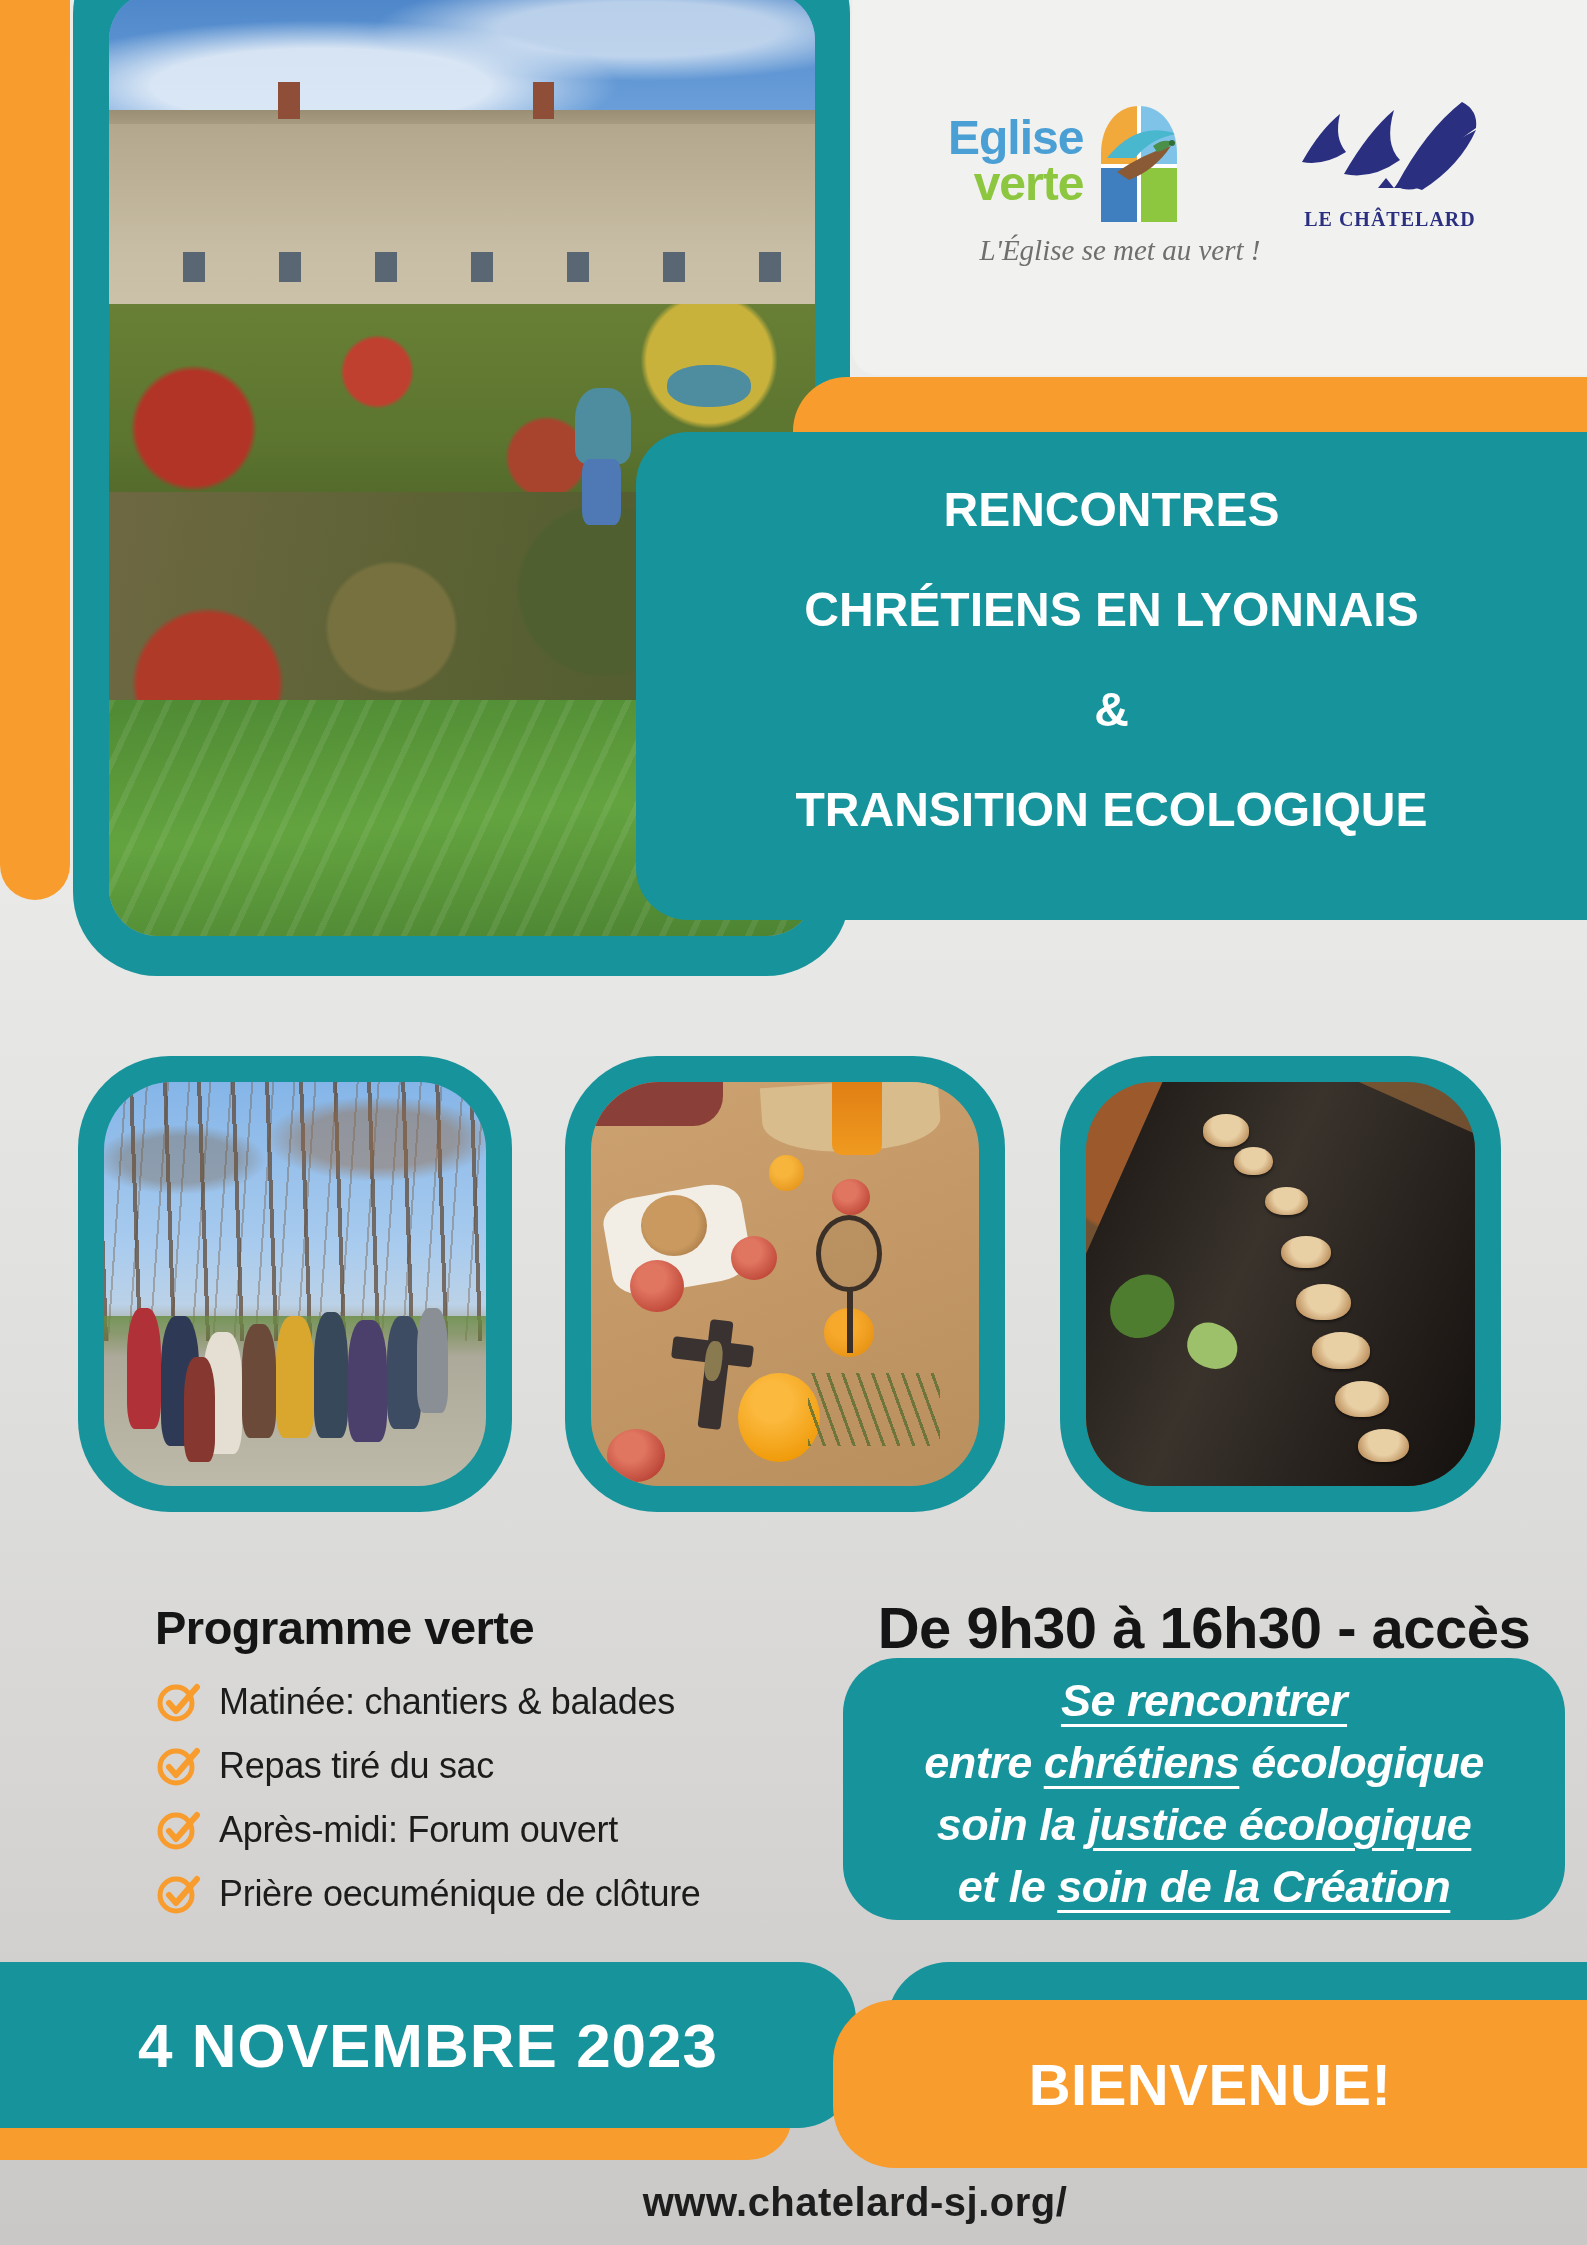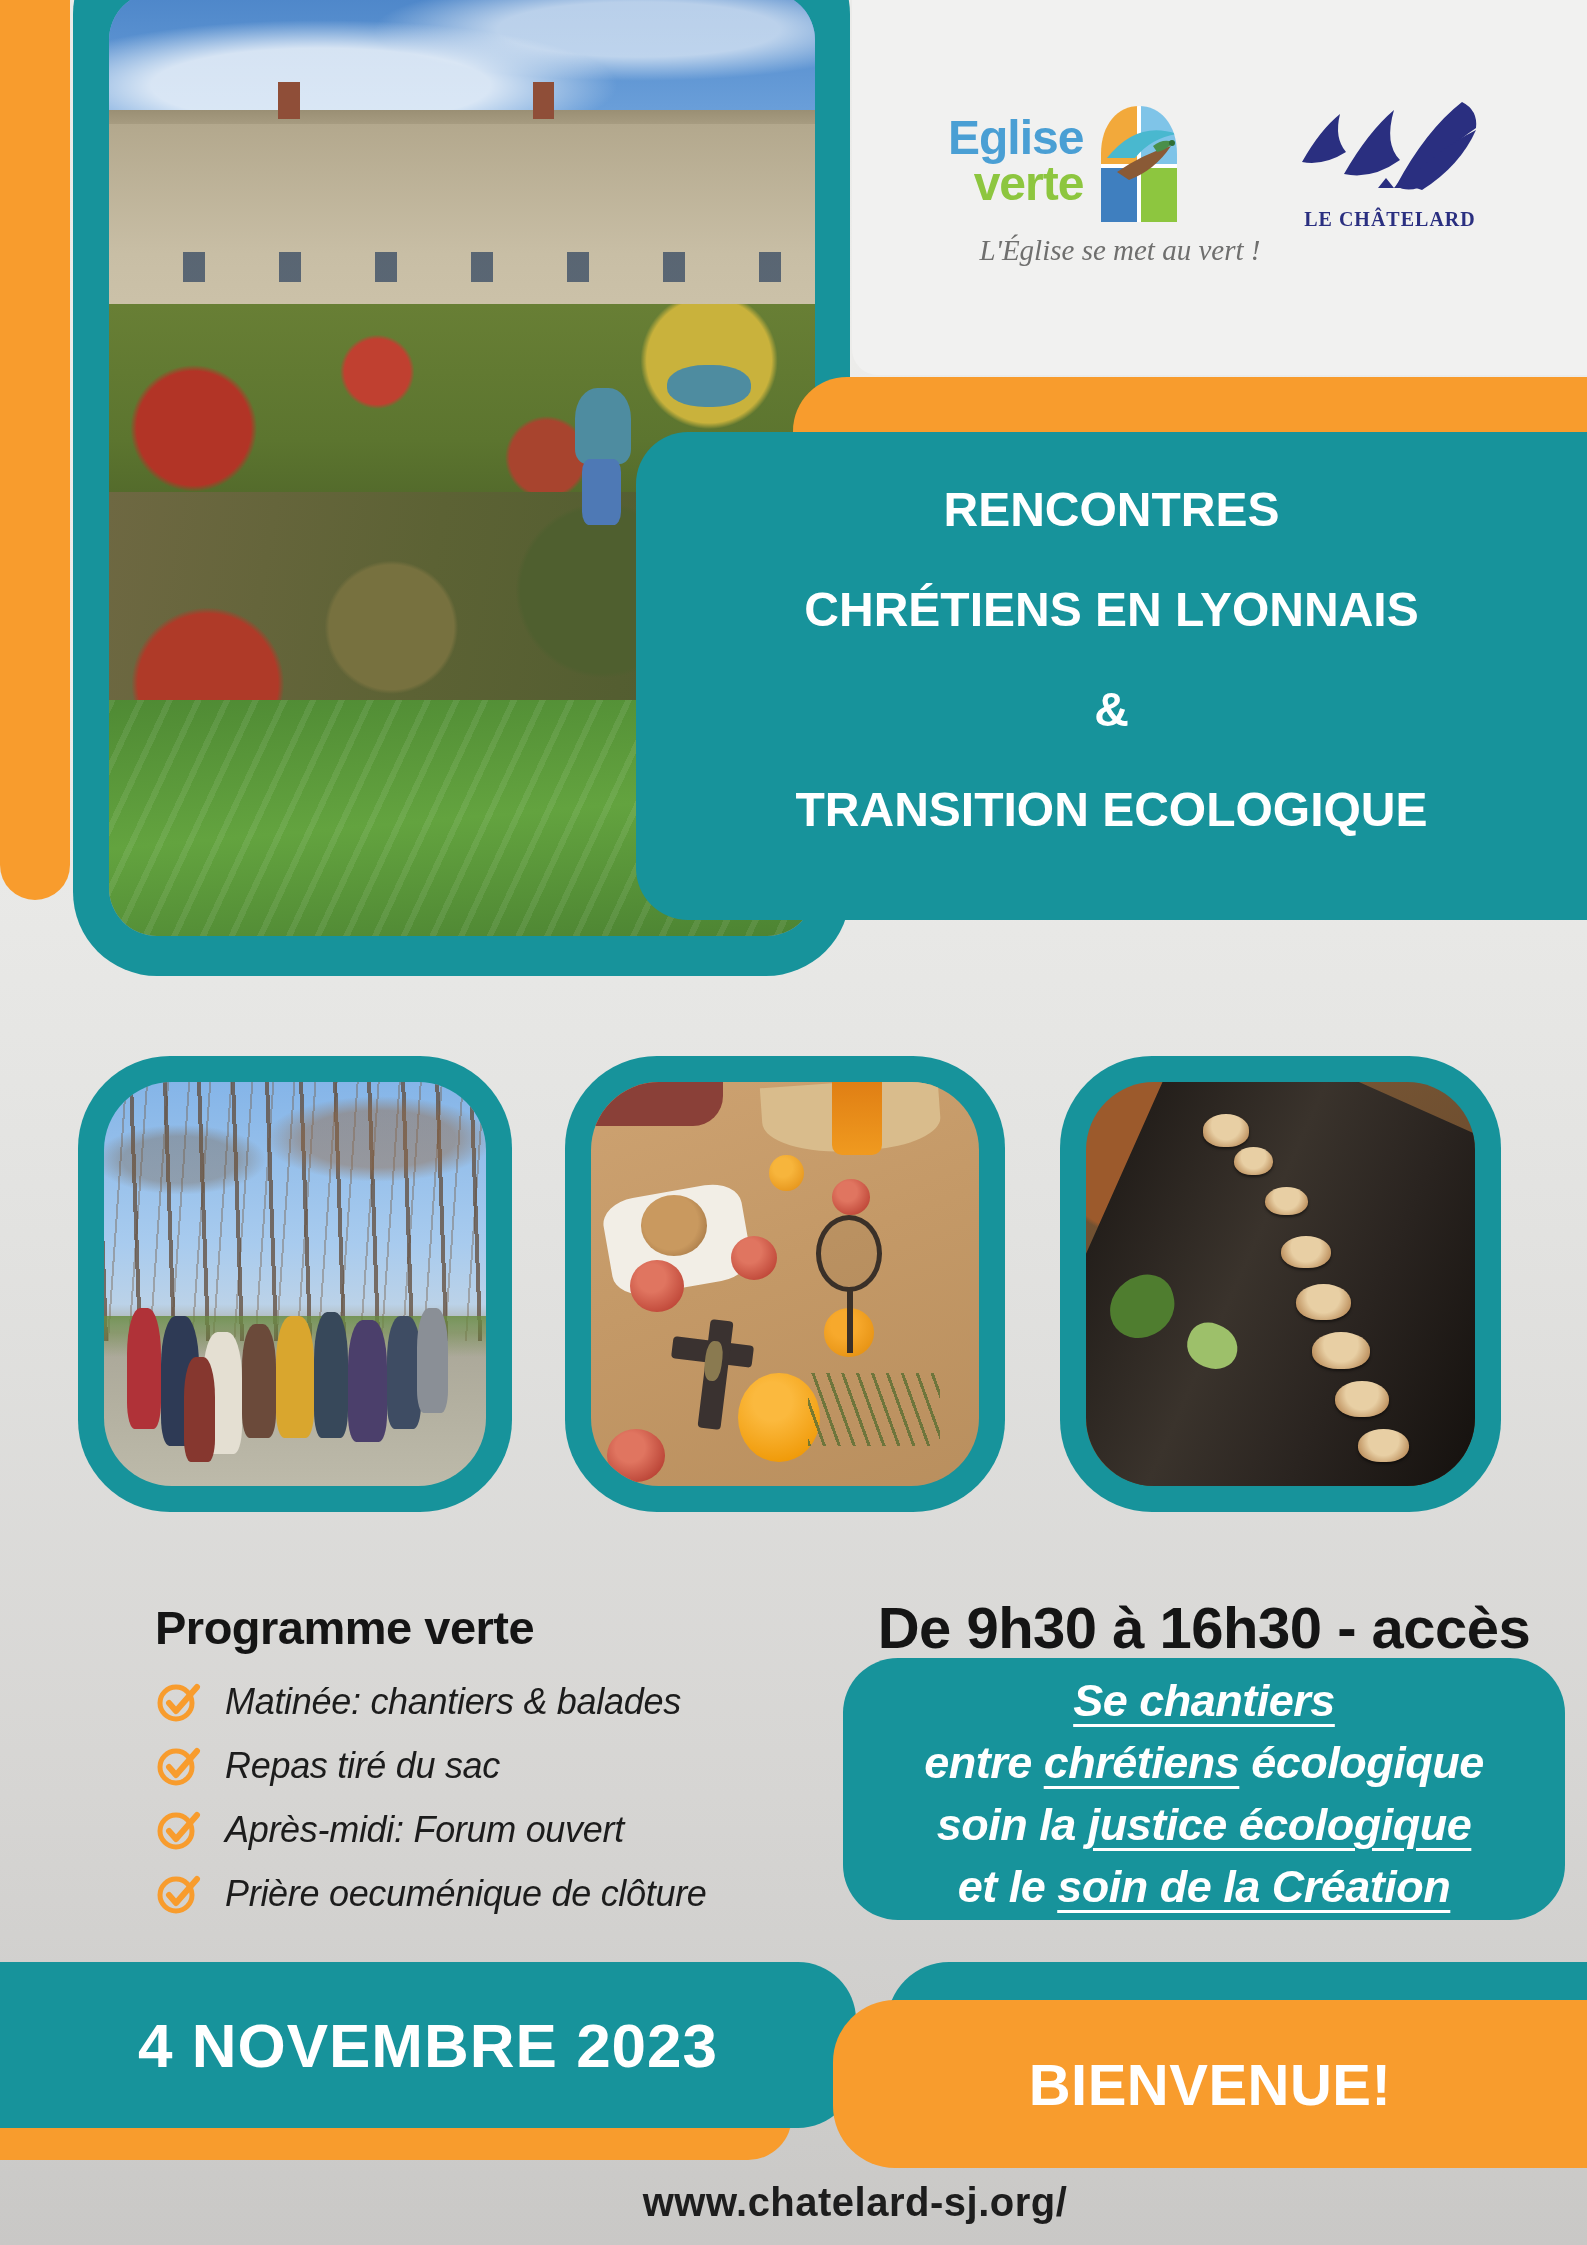--- a/index.html
+++ b/index.html
@@ -112,21 +112,21 @@
       linear-gradient(160deg,#7A5A38 0%,#6B4A2C 50%,#5C3E22 100%);}
   .p3-log{left:28%;top:-18%;width:110%;height:120%;transform:rotate(24deg);transform-origin:top left;
     background:linear-gradient(90deg,#241F1B 0%,#3A332C 35%,#2A2420 65%,#171310 100%);
     border-radius:40px;}
   .fungus{position:absolute;background:radial-gradient(circle at 50% 35%,#E8CFA4 0 45%,#BE9260 80%,#96683C 100%);border-radius:50% 50% 45% 45%;box-shadow:0 2px 3px rgba(0,0,0,.5);}
   .p3-ivy{left:6%;top:48%;width:17%;height:15%;background:#4F7D2F;border-radius:58% 42% 55% 45%;transform:rotate(-15deg);}
   .p3-leaf{left:26%;top:60%;width:13%;height:11%;background:#9DC06A;border-radius:45% 55% 50% 50%;transform:rotate(20deg);}
 
   
   .program-heading{left:155px;top:1600px;font-size:47px;font-weight:700;color:var(--ink);letter-spacing:-0.5px;}
-  .check-row{left:155px;display:flex;align-items:center;gap:22px;height:52px;font-style:italic;}
+  .check-row{left:155px;display:flex;align-items:center;gap:16px;height:52px;}
   .check-row svg{flex:0 0 auto;}
   .check-label{font-size:36px;color:#1c1c1c;letter-spacing:-0.3px;}
   .r1{top:1676px;} .r2{top:1740px;text-align:center;} .r3{top:1804px;} .r4{top:1868px;}
 
   
   .schedule{left:843px;top:1594px;width:722px;text-align:center;font-size:58px;font-weight:700;color:var(--ink);letter-spacing:-0.5px;}
   .invite-panel{left:843px;top:1658px;width:722px;height:262px;background:var(--teal);border-radius:55px;z-index:3;
     color:#fff;font-style:italic;font-weight:700;font-size:45px;line-height:62px;text-align:center;padding-top:12px;letter-spacing:-0.5px;}
   .invite-panel .u{text-decoration:underline;text-decoration-thickness:3px;text-underline-offset:8px;}
 
@@ -312,21 +312,21 @@
       <svg width="48" height="48" viewBox="0 0 48 48">
           <circle cx="21" cy="27" r="16" fill="none" stroke="#F89C2D" stroke-width="5"></circle>
           <path d="M14 27 l7 8 L42 11" fill="none" stroke="#F89C2D" stroke-width="6" stroke-linecap="round" stroke-linejoin="round"></path>
         </svg>
     </span>
     <span class="check-label">Prière oecuménique de clôture</span>
   </div>
 
   <div class="abs schedule">De 9h30 à 16h30 - accès libre</div>
   <div class="abs invite-panel">
-    <div><span class="u">Se chantiers</span></div>
+    <div><span class="u">Se rencontrer</span></div>
     <div><span>entre </span><span class="u">chrétiens</span><span> écologique</span></div>
     <div><span>soin la </span><span class="u">justice écologique</span></div>
     <div><span>et le </span><span class="u">soin de la Création</span></div>
   </div>
 
   <div class="abs date-strip"></div>
   <div class="abs date-banner">
     <span>4 NOVEMBRE 2023</span>
   </div>
   <div class="abs welcome-back"></div>

